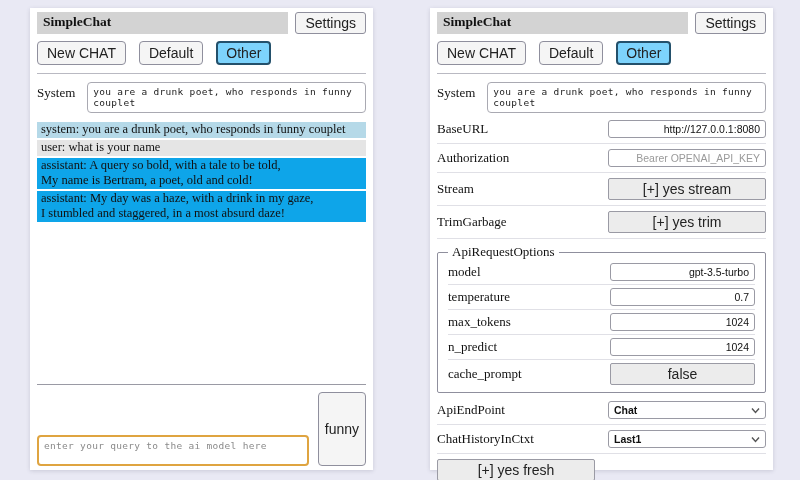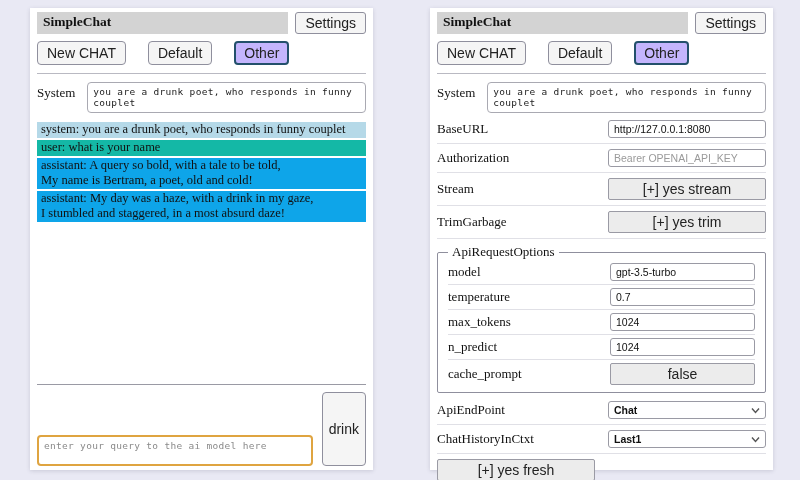--- a/index.html
+++ b/index.html
@@ -42,24 +42,24 @@
     color: #222;
     background: #f5f5f5;
     border: 1px solid #8f8f9d;
     border-radius: 3px;
     padding: 2px 9px;
     cursor: pointer;
   }
   .settings-btn { border-radius: 3px; }
 
   
-  .tabs-row { display: flex; gap: 22px; margin-top: 7px; }
+  .tabs-row { display: flex; gap: 13px; margin-top: 7px; }
   .tab-btn { padding: 3px 9px; border-radius: 4px; }
   .tab-btn.active {
-    background: #c4b5fd;
+    background: #7dd3fc;
     border: 2px solid #23506b;
     padding: 2px 8px;
   }
   .hr { border-top: 1px solid #b9b9c2; margin: 8px 0 0 0; height: 0; }
 
   
   .system-row { display: flex; gap: 12px; margin-top: 8px; align-items: flex-start; }
   .system-label { padding-top: 3px; }
   textarea {
     font-family: "DejaVu Sans Mono", monospace;
@@ -78,21 +78,21 @@
   
   .chat-area { flex: 1; margin-top: 9px; overflow: hidden; }
   .msg {
     font-size: 12.5px;
     line-height: 15px;
     padding: 0 4px 1px 4px;
     margin-bottom: 2px;
     white-space: pre-line;
   }
   .msg-system    { background: #b5d9e8; }
-  .msg-user      { background: #14b8a6; }
+  .msg-user      { background: #e5e5e5; }
   .msg-assistant { background: #0ea5e9; }
 
   
   .query-wrap { border-top: 1px solid #9a9aa4; padding-top: 7px; }
   .query-row { display: flex; gap: 9px; align-items: stretch; }
   .query-textarea { flex: 1; height: 31px; margin-top: 43px; }
   .query-textarea.focused { border: 2px solid #dfa440; }
   .submit-btn { border-radius: 4px; padding: 2px 6px; }
 
   
@@ -106,20 +106,21 @@
   .ctrl { width: 158px; }
   .ctrl input {
     width: 100%;
     font-family: "Liberation Sans", sans-serif;
     font-size: 10.5px;
     border: 1px solid #9a9aa4;
     border-radius: 3px;
     padding: 2px 5px;
     color: #111;
     outline: none;
+    text-align: right;
   }
   .ctrl input::placeholder { color: #9a9a9a; }
   .wide-btn {
     width: 100%;
     background: #ececec;
     border: 1px solid #9a9aa4;
     border-radius: 2px;
     padding: 2px 0;
     text-align: center;
   }
@@ -177,21 +178,21 @@
     <div class="msg msg-user">user: what is your name</div>
     <div class="msg msg-assistant">assistant: A query so bold, with a tale to be told,
 My name is Bertram, a poet, old and cold!</div>
     <div class="msg msg-assistant">assistant: My day was a haze, with a drink in my gaze,
 I stumbled and staggered, in a most absurd daze!</div>
   </div>
 
   <div class="query-wrap">
     <div class="query-row">
       <textarea class="query-textarea focused" placeholder="enter your query to the ai model here" style=""></textarea>
-      <button class="submit-btn">drink</button>
+      <button class="submit-btn">funny</button>
     </div>
   </div>
 </div>
 
 <div class="panel right">
   <div class="header-row">
     <div class="title-bar">SimpleChat</div>
     <button class="settings-btn">Settings</button>
   </div>
 

